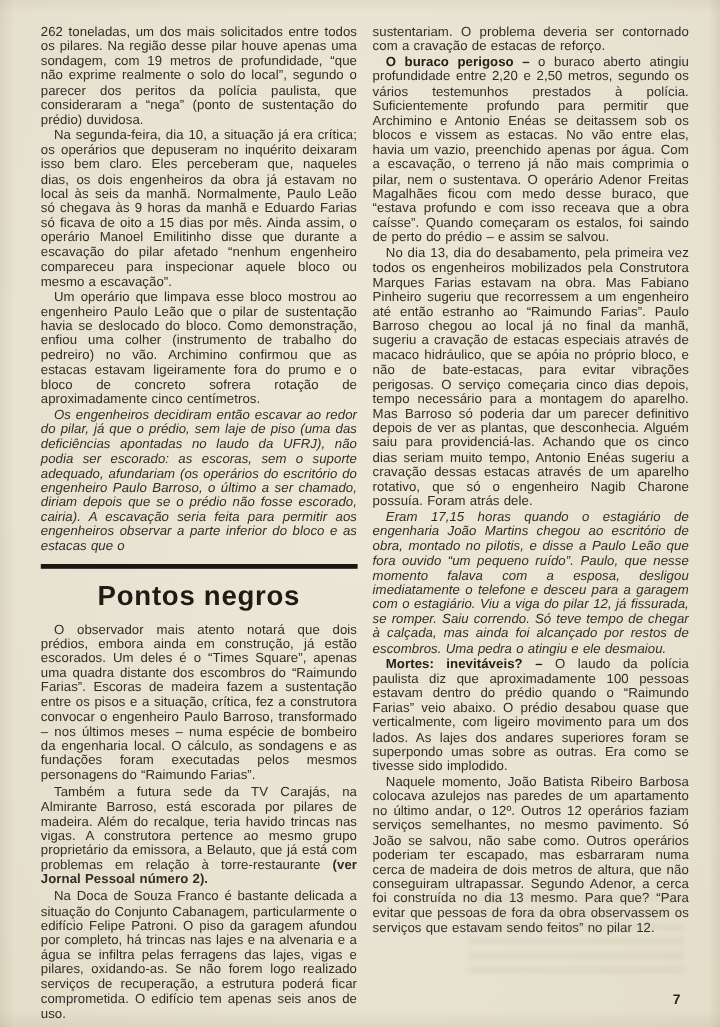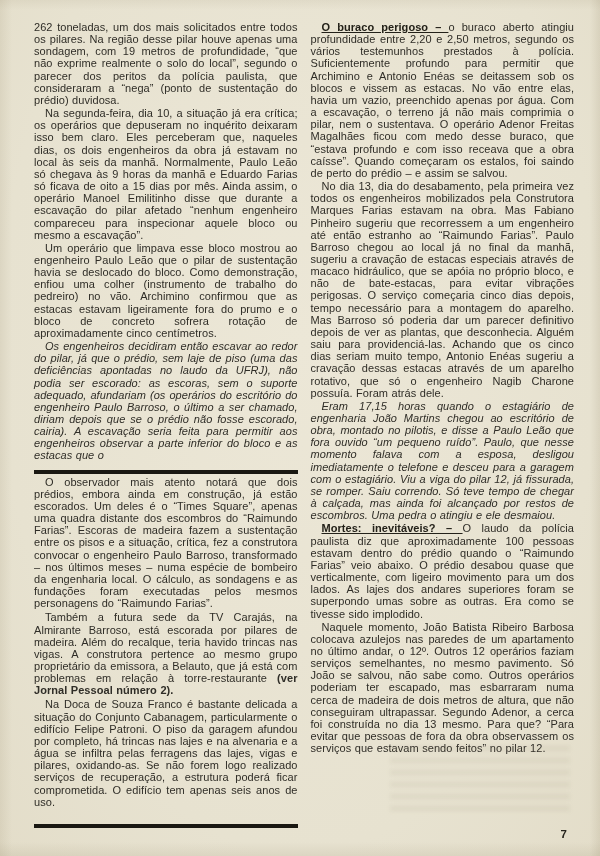--- a/index.html
+++ b/index.html
@@ -26,21 +26,21 @@
   .col { width: 266px; }
   p.para {
     margin: 0 0 1px 0;
     font-size: 11px;
     line-height: 12.15px;
     text-align: justify;
     letter-spacing: 0.05px;
     word-spacing: 0.4px;
   }
   p.para.indent { text-indent: 11px; }
-  p.para .lead { font-weight: bold; color: #232119; text-decoration: underline; }
+  p.para .lead { font-weight: bold; color: #232119; }
   .gap-lg { margin-top: 34px; }
   .gap-md { margin-top: 14px; }
   .gap-sm { margin-top: 5px; font-style: italic; }
   .box {
     margin-top: 8px;
     border-top: 4px solid #1a1812;
     border-bottom: 4px solid #1a1812;
     padding: 2px 0 14px 0;
   }
   .box-title {
@@ -84,27 +84,29 @@
 <div class="page">
   <div class="cols">
 
     <div class="col">
       <p class="para">262 toneladas, um dos mais solicitados entre todos os pilares. Na região desse pilar houve apenas uma sondagem, com 19 metros de profundidade, “que não exprime realmente o solo do local”, segundo o parecer dos peritos da polícia paulista, que consideraram a “nega” (ponto de sustentação do prédio) duvidosa.</p>
       <p class="para indent">Na segunda-feira, dia 10, a situação já era crítica; os operários que depuseram no inquérito deixaram isso bem claro. Eles perceberam que, naqueles dias, os dois engenheiros da obra já estavam no local às seis da manhã. Normalmente, Paulo Leão só chegava às 9 horas da manhã e Eduardo Farias só ficava de oito a 15 dias por mês. Ainda assim, o operário Manoel Emilitinho disse que durante a escavação do pilar afetado “nenhum engenheiro compareceu para inspecionar aquele bloco ou mesmo a escavação”.</p>
       <p class="para indent">Um operário que limpava esse bloco mostrou ao engenheiro Paulo Leão que o pilar de sustentação havia se deslocado do bloco. Como demonstração, enfiou uma colher (instrumento de trabalho do pedreiro) no vão. Archimino confirmou que as estacas estavam ligeiramente fora do prumo e o bloco de concreto sofrera rotação de aproximadamente cinco centímetros.</p>
       <p class="para indent gap-sm">Os engenheiros decidiram então escavar ao redor do pilar, já que o prédio, sem laje de piso (uma das deficiências apontadas no laudo da UFRJ), não podia ser escorado: as escoras, sem o suporte adequado, afundariam (os operários do escritório do engenheiro Paulo Barroso, o último a ser chamado, diriam depois que se o prédio não fosse escorado, cairia). A escavação seria feita para permitir aos engenheiros observar a parte inferior do bloco e as estacas que o</p>
 
       <div class="box">
+        <h2 class="box-title">Pontos negros</h2>
         <p class="para indent">O observador mais atento notará que dois prédios, embora ainda em construção, já estão escorados. Um deles é o “Times Square”, apenas uma quadra distante dos escombros do “Raimundo Farias”. Escoras de madeira fazem a sustentação entre os pisos e a situação, crítica, fez a construtora convocar o engenheiro Paulo Barroso, transformado – nos últimos meses – numa espécie de bombeiro da engenharia local. O cálculo, as sondagens e as fundações foram executadas pelos mesmos personagens do “Raimundo Farias”.</p>
         <p class="para indent"><span>Também a futura sede da TV Carajás, na Almirante Barroso, está escorada por pilares de madeira. Além do recalque, teria havido trincas nas vigas. A construtora pertence ao mesmo grupo proprietário da emissora, a Belauto, que já está com problemas em relação à torre-restaurante </span><span class="bold-suffix">(ver Jornal Pessoal número 2).</span></p>
         <p class="para indent">Na Doca de Souza Franco é bastante delicada a situação do Conjunto Cabanagem, particularmente o edifício Felipe Patroni. O piso da garagem afundou por completo, há trincas nas lajes e na alvenaria e a água se infiltra pelas ferragens das lajes, vigas e pilares, oxidando-as. Se não forem logo realizado serviços de recuperação, a estrutura poderá ficar comprometida. O edifício tem apenas seis anos de uso.</p>
       </div>
     </div>
 
     <div class="col">
+      <p class="para">sustentariam. O problema deveria ser contornado com a cravação de estacas de reforço.</p>
       <p class="para indent gap-lg"><span class="lead">O buraco perigoso – </span><span>o buraco aberto atingiu profundidade entre 2,20 e 2,50 metros, segundo os vários testemunhos prestados à polícia. Suficientemente profundo para permitir que Archimino e Antonio Enéas se deitassem sob os blocos e vissem as estacas. No vão entre elas, havia um vazio, preenchido apenas por água. Com a escavação, o terreno já não mais comprimia o pilar, nem o sustentava. O operário Adenor Freitas Magalhães ficou com medo desse buraco, que “estava profundo e com isso receava que a obra caísse”. Quando começaram os estalos, foi saindo de perto do prédio – e assim se salvou.</span></p>
       <p class="para indent gap-md">No dia 13, dia do desabamento, pela primeira vez todos os engenheiros mobilizados pela Construtora Marques Farias estavam na obra. Mas Fabiano Pinheiro sugeriu que recorressem a um engenheiro até então estranho ao “Raimundo Farias”. Paulo Barroso chegou ao local já no final da manhã, sugeriu a cravação de estacas especiais através de macaco hidráulico, que se apóia no próprio bloco, e não de bate-estacas, para evitar vibrações perigosas. O serviço começaria cinco dias depois, tempo necessário para a montagem do aparelho. Mas Barroso só poderia dar um parecer definitivo depois de ver as plantas, que desconhecia. Alguém saiu para providenciá-las. Achando que os cinco dias seriam muito tempo, Antonio Enéas sugeriu a cravação dessas estacas através de um aparelho rotativo, que só o engenheiro Nagib Charone possuía. Foram atrás dele.</p>
       <p class="para indent gap-sm">Eram 17,15 horas quando o estagiário de engenharia João Martins chegou ao escritório de obra, montado no pilotis, e disse a Paulo Leão que fora ouvido “um pequeno ruído”. Paulo, que nesse momento falava com a esposa, desligou imediatamente o telefone e desceu para a garagem com o estagiário. Viu a viga do pilar 12, já fissurada, se romper. Saiu correndo. Só teve tempo de chegar à calçada, mas ainda foi alcançado por restos de escombros. Uma pedra o atingiu e ele desmaiou.</p>
       <p class="para indent gap-md"><span class="lead">Mortes: inevitáveis? – </span><span>O laudo da polícia paulista diz que aproximadamente 100 pessoas estavam dentro do prédio quando o “Raimundo Farias” veio abaixo. O prédio desabou quase que verticalmente, com ligeiro movimento para um dos lados. As lajes dos andares superiores foram se superpondo umas sobre as outras. Era como se tivesse sido implodido.</span></p>
       <p class="para indent">Naquele momento, João Batista Ribeiro Barbosa colocava azulejos nas paredes de um apartamento no último andar, o 12º. Outros 12 operários faziam serviços semelhantes, no mesmo pavimento. Só João se salvou, não sabe como. Outros operários poderiam ter escapado, mas esbarraram numa cerca de madeira de dois metros de altura, que não conseguiram ultrapassar. Segundo Adenor, a cerca foi construída no dia 13 mesmo. Para que? “Para evitar que pessoas de fora da obra observassem os serviços que estavam sendo feitos” no pilar 12.</p>
     </div>
 
   </div>
 
   <div class="ghost"></div>

